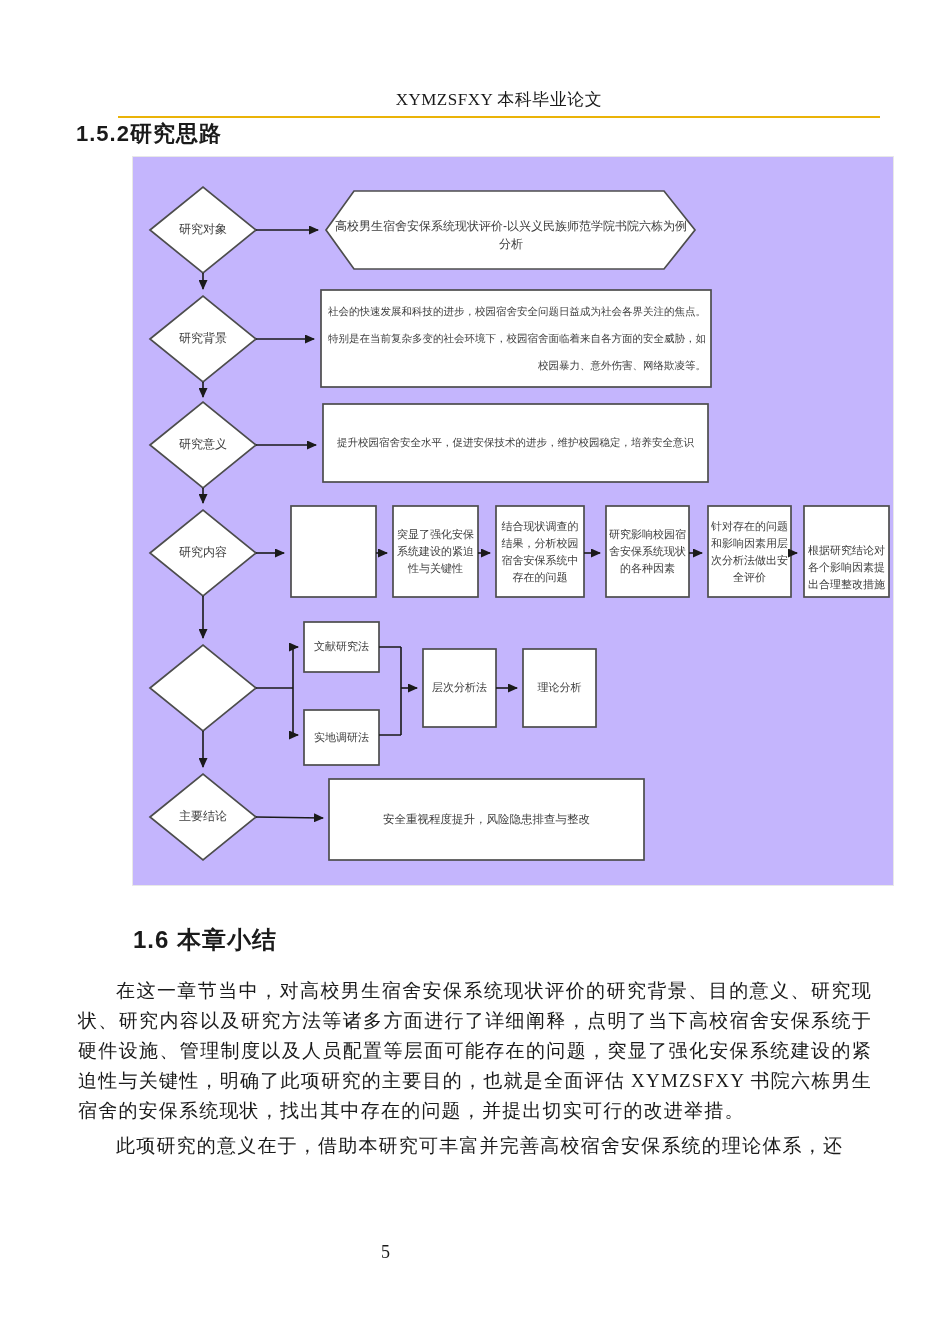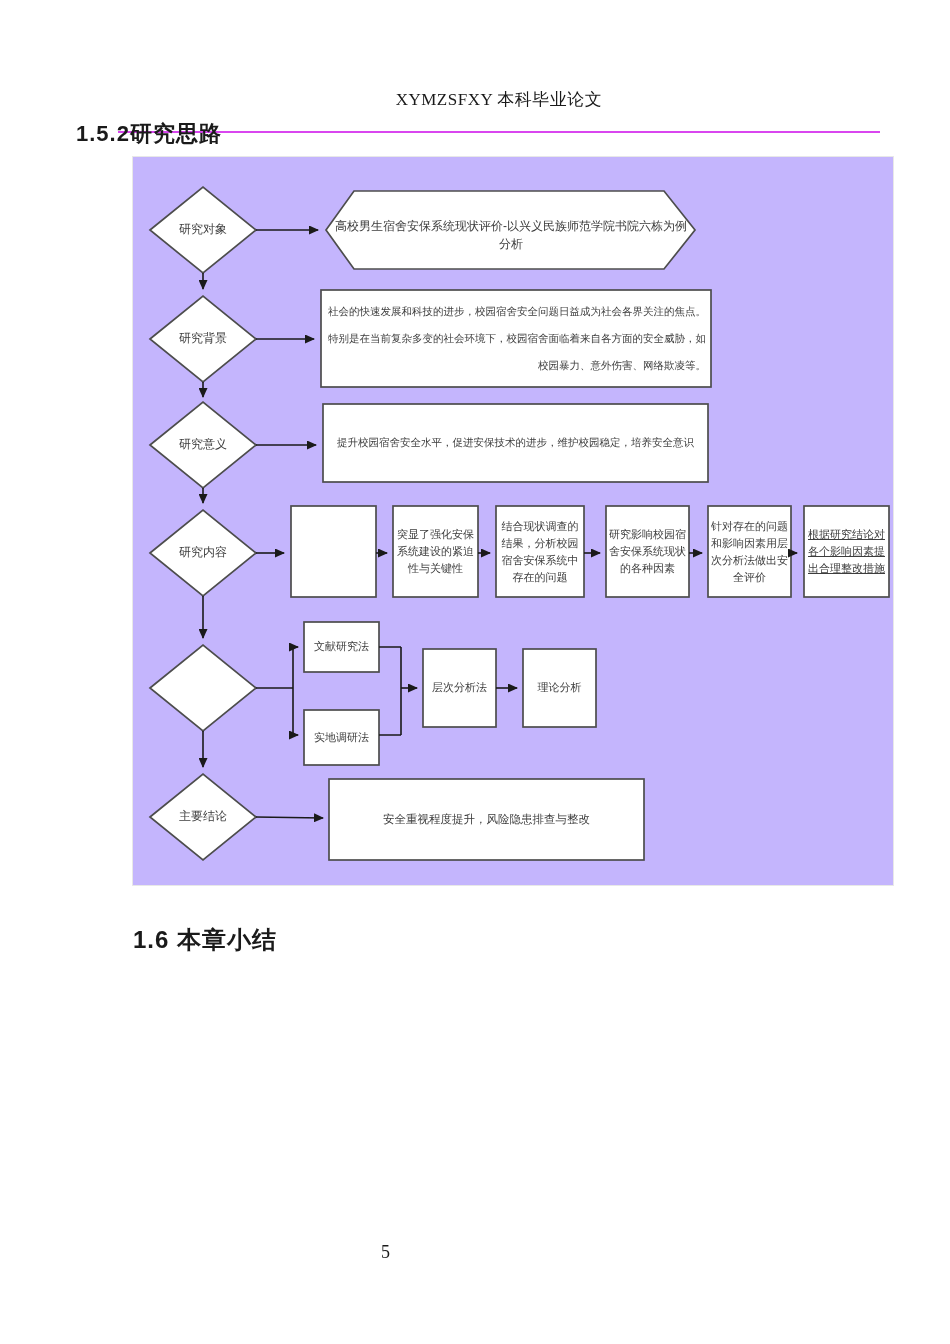--- a/index.html
+++ b/index.html
@@ -1,20 +1,20 @@
 <!DOCTYPE html>
 <html><head>
 <meta charset="utf-8">
 <style>
   html,body{margin:0;padding:0;background:#ffffff;}
   .page{position:relative;width:950px;height:1344px;background:#ffffff;
         font-family:"Liberation Serif",serif;color:#1a1a1a;overflow:hidden;}
 
   .header{position:absolute;left:118px;top:88px;width:762px;text-align:center;
-          font-size:17px;letter-spacing:.5px;padding-bottom:20px;border-bottom:2px solid #d946ef;}
+          font-size:17px;letter-spacing:.5px;padding-bottom:5px;border-bottom:2px solid #eab308;}
 
   .h152{position:absolute;left:76px;top:119px;margin:0;
         font-family:"Liberation Sans",sans-serif;font-size:22px;font-weight:700;letter-spacing:1px;}
 
   .figure{position:absolute;left:132px;top:156px;width:760px;height:728px;
           border:1px solid #e8e8e8;background:#c4b5fd;}
   .figure svg{position:absolute;left:0;top:0;}
 
   .node{position:absolute;display:flex;align-items:center;justify-content:center;
         text-align:center;color:#3d3d3d;font-family:"Liberation Sans",sans-serif;
@@ -112,28 +112,32 @@
     <div class="node" style="left:200px;top:36px;width:356px;height:85px;font-size:12px;text-align:center;">高校男生宿舍安保系统现状评价-以兴义民族师范学院书院六栋为例分析</div>
 
     <div class="node" style="left:193px;top:135px;width:380px;height:93px;font-size:10.5px;line-height:27px;text-align:right;">社会的快速发展和科技的进步，校园宿舍安全问题日益成为社会各界关注的焦点。特别是在当前复杂多变的社会环境下，校园宿舍面临着来自各方面的安全威胁，如校园暴力、意外伤害、网络欺凌等。</div>
 
     <div class="node" style="left:195px;top:249px;width:375px;height:74px;font-size:10.5px;">提升校园宿舍安全水平，促进安保技术的进步，维护校园稳定，培养安全意识</div>
 
     <div class="node small" style="left:263px;top:352px;width:79px;height:85px;">突显了强化安保系统建设的紧迫性与关键性</div>
     <div class="node small" style="left:366px;top:352px;width:82px;height:85px;">结合现状调查的结果，分析校园宿舍安保系统中存在的问题</div>
     <div class="node small" style="left:476px;top:352px;width:77px;height:85px;">研究影响校园宿舍安保系统现状的各种因素</div>
     <div class="node small" style="left:578px;top:352px;width:77px;height:85px;">针对存在的问题和影响因素用层次分析法做出安全评价</div>
-    <div class="node small" style="left:674px;top:352px;width:79px;height:85px;text-decoration:underline;">根据研究结论对各个影响因素提出合理整改措施</div>
+    <div class="node small" style="left:674px;top:368px;width:79px;height:85px;">根据研究结论对各个影响因素提出合理整改措施</div>
 
     <div class="node" style="left:171px;top:465px;width:75px;height:50px;font-size:11px;">文献研究法</div>
     <div class="node" style="left:171px;top:553px;width:75px;height:55px;font-size:11px;">实地调研法</div>
     <div class="node" style="left:290px;top:492px;width:73px;height:78px;font-size:11px;">层次分析法</div>
     <div class="node" style="left:390px;top:492px;width:73px;height:78px;font-size:11px;">理论分析</div>
 
     <div class="node" style="left:196px;top:622px;width:315px;height:81px;font-size:11.5px;">安全重视程度提升，风险隐患排查与整改</div>
   </div>
 
 
   <h2 class="h16">1.6 本章小结</h2>
 
+  <div class="bodytext">
+    <p>在这一章节当中，对高校男生宿舍安保系统现状评价的研究背景、目的意义、研究现状、研究内容以及研究方法等诸多方面进行了详细阐释，点明了当下高校宿舍安保系统于硬件设施、管理制度以及人员配置等层面可能存在的问题，突显了强化安保系统建设的紧迫性与关键性，明确了此项研究的主要目的，也就是全面评估 XYMZSFXY 书院六栋男生宿舍的安保系统现状，找出其中存在的问题，并提出切实可行的改进举措。</p>
+    <p>此项研究的意义在于，借助本研究可丰富并完善高校宿舍安保系统的理论体系，还</p>
+  </div>
 
   <div class="pagenum">5</div>
 </div>
 
 </body></html>

